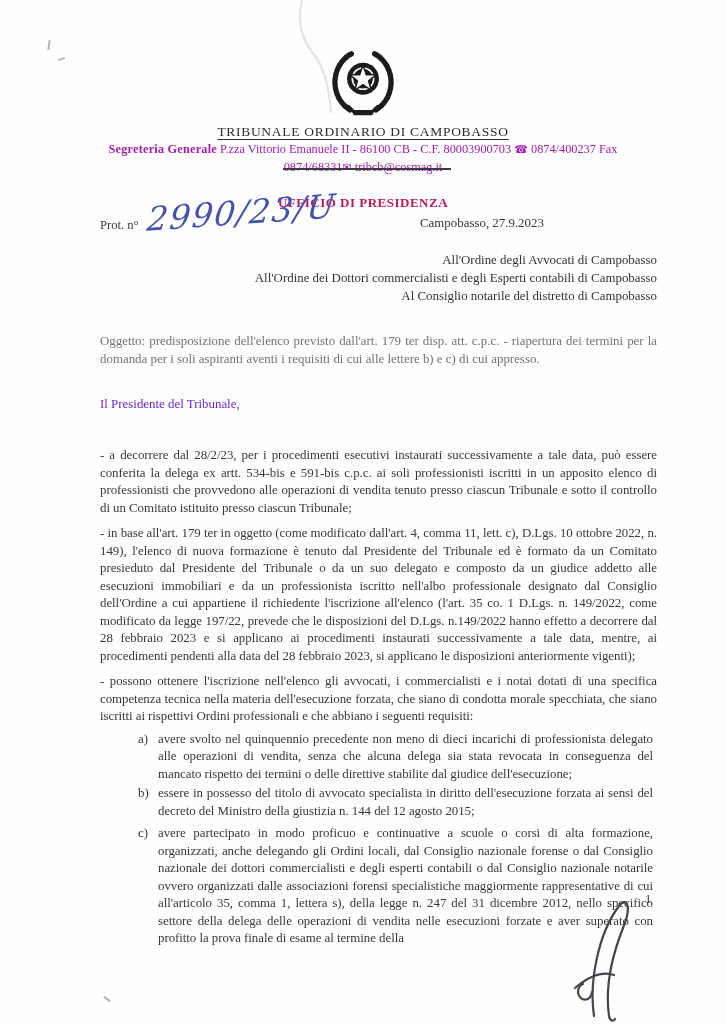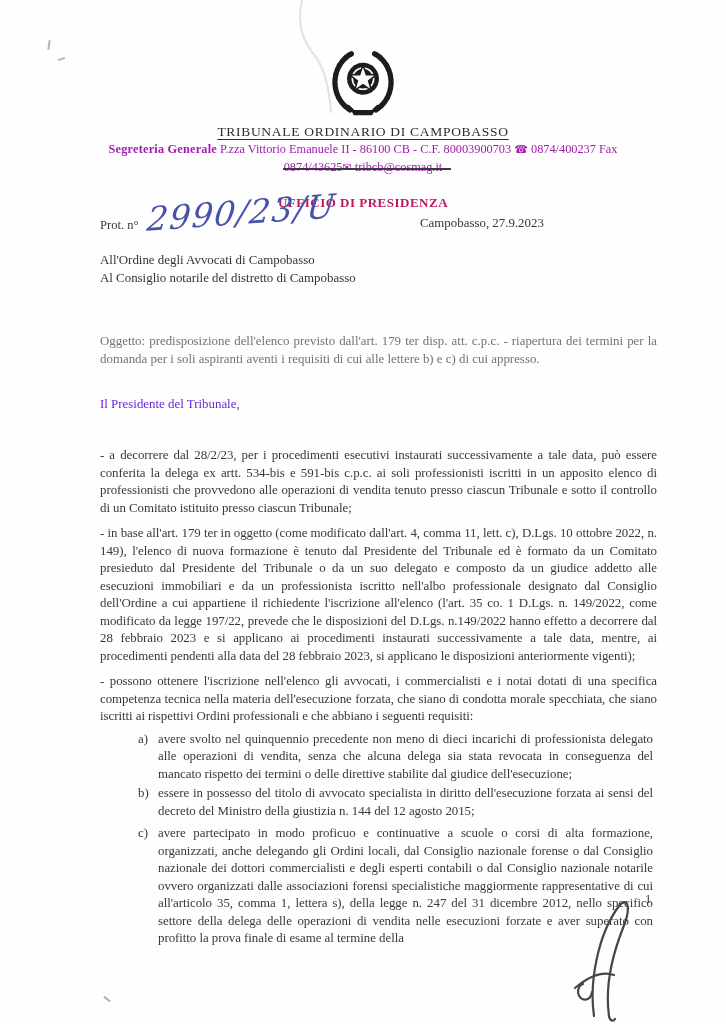--- a/index.html
+++ b/index.html
@@ -30,21 +30,21 @@
   .prot-number{
     position:absolute;top:193px;left:147px;
     font-family:"DejaVu Serif",serif;font-style:italic;
     font-size:33px;letter-spacing:1.5px;color:#4753a8;
     transform:rotate(-4deg) skewX(-10deg);white-space:nowrap;
   }
   .place-date{position:absolute;top:216px;left:420px;font-size:12.9px;color:#35353b;}
   
   .recipients{
     position:absolute;top:252px;left:100px;width:557px;
-    text-align:left;font-size:12.9px;line-height:17.8px;color:#33333a;
+    text-align:right;font-size:12.9px;line-height:17.8px;color:#33333a;
   }
   
   .subject{
     position:absolute;top:333px;left:100px;width:557px;
     font-size:12.9px;line-height:17.8px;text-align:justify;color:#737373;
   }
   .opening{position:absolute;top:397px;left:100px;font-size:12.9px;color:#6d28d9;}
   .premise{
     position:absolute;top:419px;left:100px;width:520px;text-align:center;
     font-size:12.9px;color:#35353b;
@@ -96,35 +96,36 @@
     <div>
       <span class="doc-title">TRIBUNALE ORDINARIO DI CAMPOBASSO</span>
     </div>
     <div class="contact">
       <b>Segreteria Generale</b>
       <span>P.zza Vittorio Emanuele II - 86100 CB  - C.F. 80003900703</span>
       <span class="glyph">☎</span>
       <span>0874/400237 Fax</span>
     </div>
     <div class="contact">
-      <span>0874/43625</span><span class="glyph">✉</span>
+      <span>0874/68331</span><span class="glyph">✉</span>
       <span>tribcb@cosmag.it</span>
     </div>
   </div>
 
   <div class="divider"></div>
 
   <div class="office-title">UFFICIO DI PRESIDENZA</div>
 
   <div class="prot-label">Prot. n°</div>
   <div class="prot-number">2990/23/U</div>
   <div class="place-date">Campobasso, 27.9.2023</div>
 
   <div class="recipients">
     <div>All'Ordine degli Avvocati di Campobasso</div>
+    <div>All'Ordine dei Dottori commercialisti e degli Esperti contabili di Campobasso</div>
     <div>Al Consiglio notarile del distretto di Campobasso</div>
   </div>
 
   <div class="subject">Oggetto: predisposizione dell'elenco previsto dall'art. 179 ter disp. att. c.p.c. - riapertura dei termini per la domanda per i soli aspiranti aventi i requisiti di cui alle lettere b) e c) di cui appresso.</div>
 
   <div class="opening">Il Presidente del Tribunale,</div>
 
   <div class="body-text">
     <p class="para">- a decorrere dal 28/2/23, per i procedimenti esecutivi instaurati successivamente a tale data, può essere conferita la delega ex artt. 534-bis e 591-bis c.p.c. ai soli professionisti iscritti in un apposito elenco di professionisti che provvedono alle operazioni di vendita tenuto presso ciascun Tribunale e sotto il controllo di un Comitato istituito presso ciascun Tribunale;</p>
     <p class="para">- in base all'art. 179 ter in oggetto (come modificato dall'art. 4, comma 11, lett. c), D.Lgs. 10 ottobre 2022, n. 149), l'elenco di nuova formazione è tenuto dal Presidente del Tribunale ed è formato da un Comitato presieduto dal Presidente del Tribunale o da un suo delegato e composto da un giudice addetto alle esecuzioni immobiliari e da un professionista iscritto nell'albo professionale designato dal Consiglio dell'Ordine a cui appartiene il richiedente l'iscrizione all'elenco (l'art. 35 co. 1 D.Lgs. n. 149/2022, come modificato da legge 197/22, prevede che le disposizioni del D.Lgs. n.149/2022 hanno effetto a decorrere dal 28 febbraio 2023 e si applicano ai procedimenti instaurati successivamente a tale data, mentre, ai procedimenti pendenti alla data del 28 febbraio 2023, si applicano le disposizioni anteriormente vigenti);</p>

